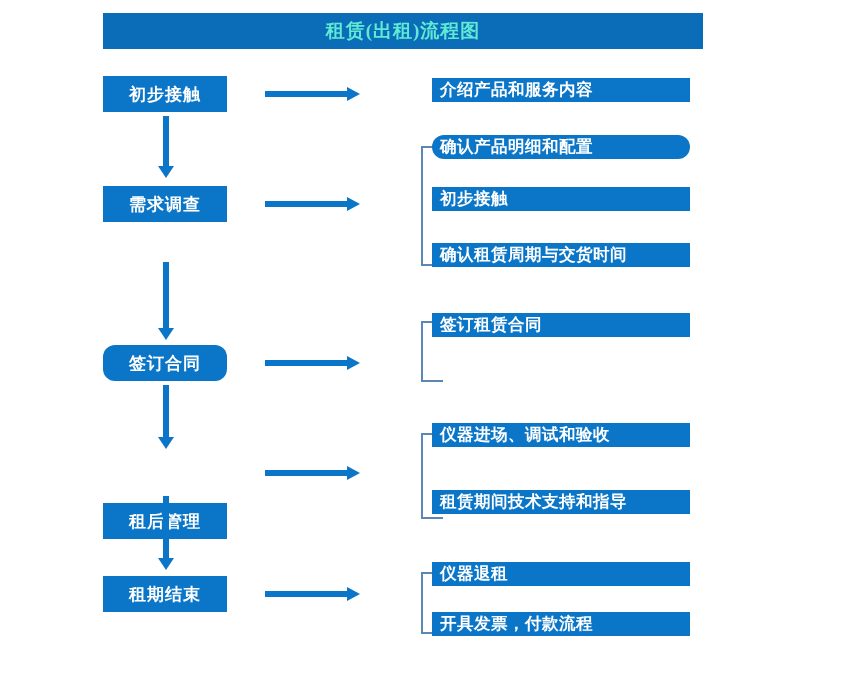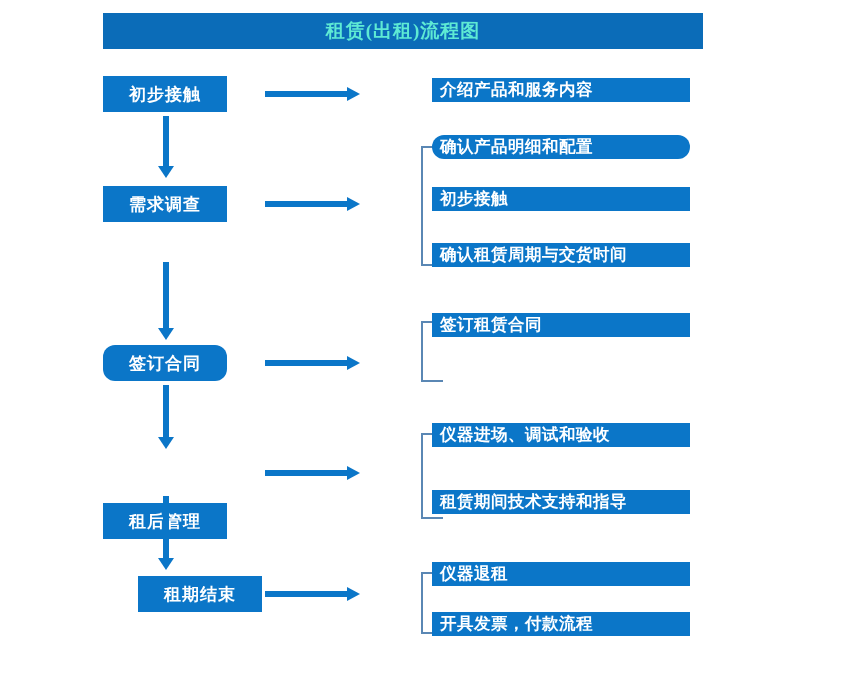--- a/index.html
+++ b/index.html
@@ -134,21 +134,21 @@
   <div class="title-bar">租赁(出租)流程图</div>
 
   <div class="node stage" style="top:76px;">初步接触</div>
 
   <div class="node stage" style="top:186px;">需求调查</div>
 
   <div class="node stage" style="top:345px;border-radius:12px;">签订合同</div>
 
   <div class="node stage" style="top:455px;margin-top:48px;">租后管理</div>
 
-  <div class="node stage" style="top:576px;margin-left:35px;">租期结束</div>
+  <div class="node stage" style="top:576px;">租期结束</div>
 
   <div class="v-arrow" style="top:116px; height:62px;">
     <div class="shaft" style="height:50px;"></div>
     <div class="head" style="top:50px;"></div>
   </div>
 
   <div class="v-arrow" style="top:262px; height:78px;">
     <div class="shaft" style="height:66px;"></div>
     <div class="head" style="top:66px;"></div>
   </div>

